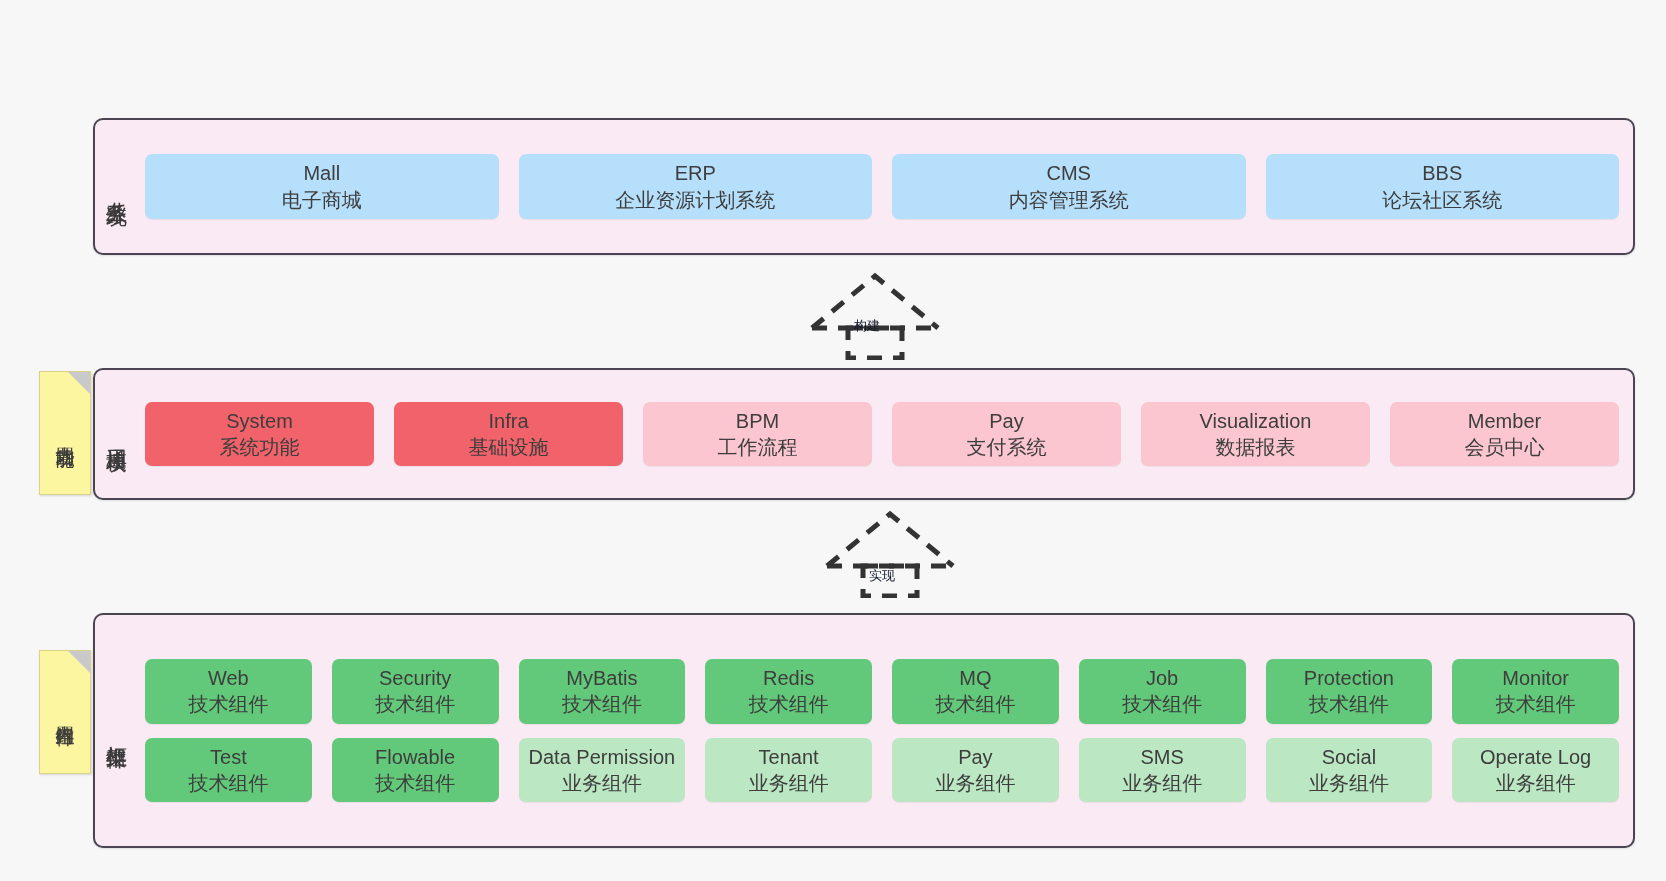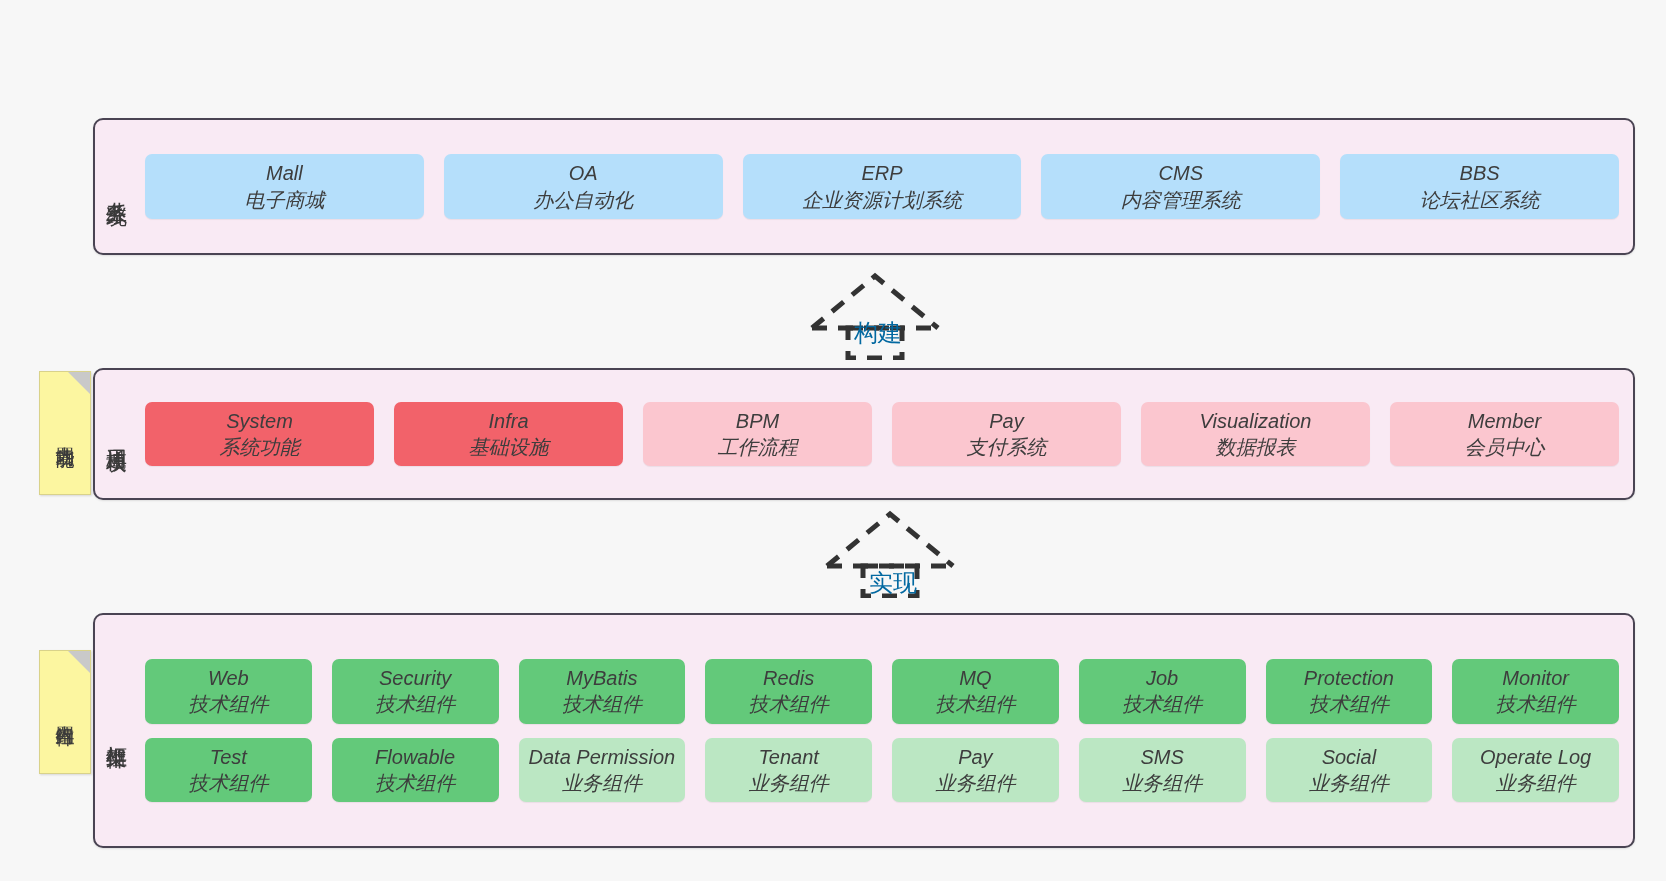--- a/index.html
+++ b/index.html
@@ -70,21 +70,20 @@
     flex-direction: column;
     align-items: center;
     justify-content: center;
     text-align: center;
     font-size: 20px;
     line-height: 1.32;
     color: #3d3d3d;
     box-sizing: border-box;
     padding: 6px 4px;
     box-shadow: 0 1px 1px rgba(0,0,0,0.06);
-    font-style: italic;
   }
   .card .c-en { display: block; }
   .card .c-cn { display: block; }
 
   
   .c-blue        { background: #b5dffb; }
   .c-red         { background: #f2626a; }
   .c-pink        { background: #fbc6cf; }
   .c-green       { background: #63c97a; }
   .c-green-light { background: #bbe7c3; }
@@ -121,45 +120,41 @@
   }
 
   
   .uml-arrow {
     position: absolute;
     z-index: 3;
   }
   .uml-arrow svg { display: block; }
   .uml-label {
     position: absolute;
-    font-size: 24px;
-    color: #0369a1;
+    font-size: 13px;
+    color: #0f172a;
     background: transparent;
     white-space: nowrap;
     font-family: Liberation Mono, monospace;
   }
 </style>
 </head>
 <body>
 
 <div class="canvas">
 
   <div class="layer" style="left:93px; top:118px; width:1542px; height:137px;">
     <div class="layer-title">业务系统</div>
     <div class="cards">
       <div class="card-row">
         <div class="card c-blue">
           <span class="c-en">Mall</span>
           <span class="c-cn">电子商城</span>
         </div>
         <div class="card c-blue">
-          <span class="c-en">OA</span>
-          <span class="c-cn">办公自动化</span>
-        </div>
-        <div class="card c-blue">
           <span class="c-en">ERP</span>
           <span class="c-cn">企业资源计划系统</span>
         </div>
         <div class="card c-blue">
           <span class="c-en">CMS</span>
           <span class="c-cn">内容管理系统</span>
         </div>
         <div class="card c-blue">
           <span class="c-en">BBS</span>
           <span class="c-cn">论坛社区系统</span>

